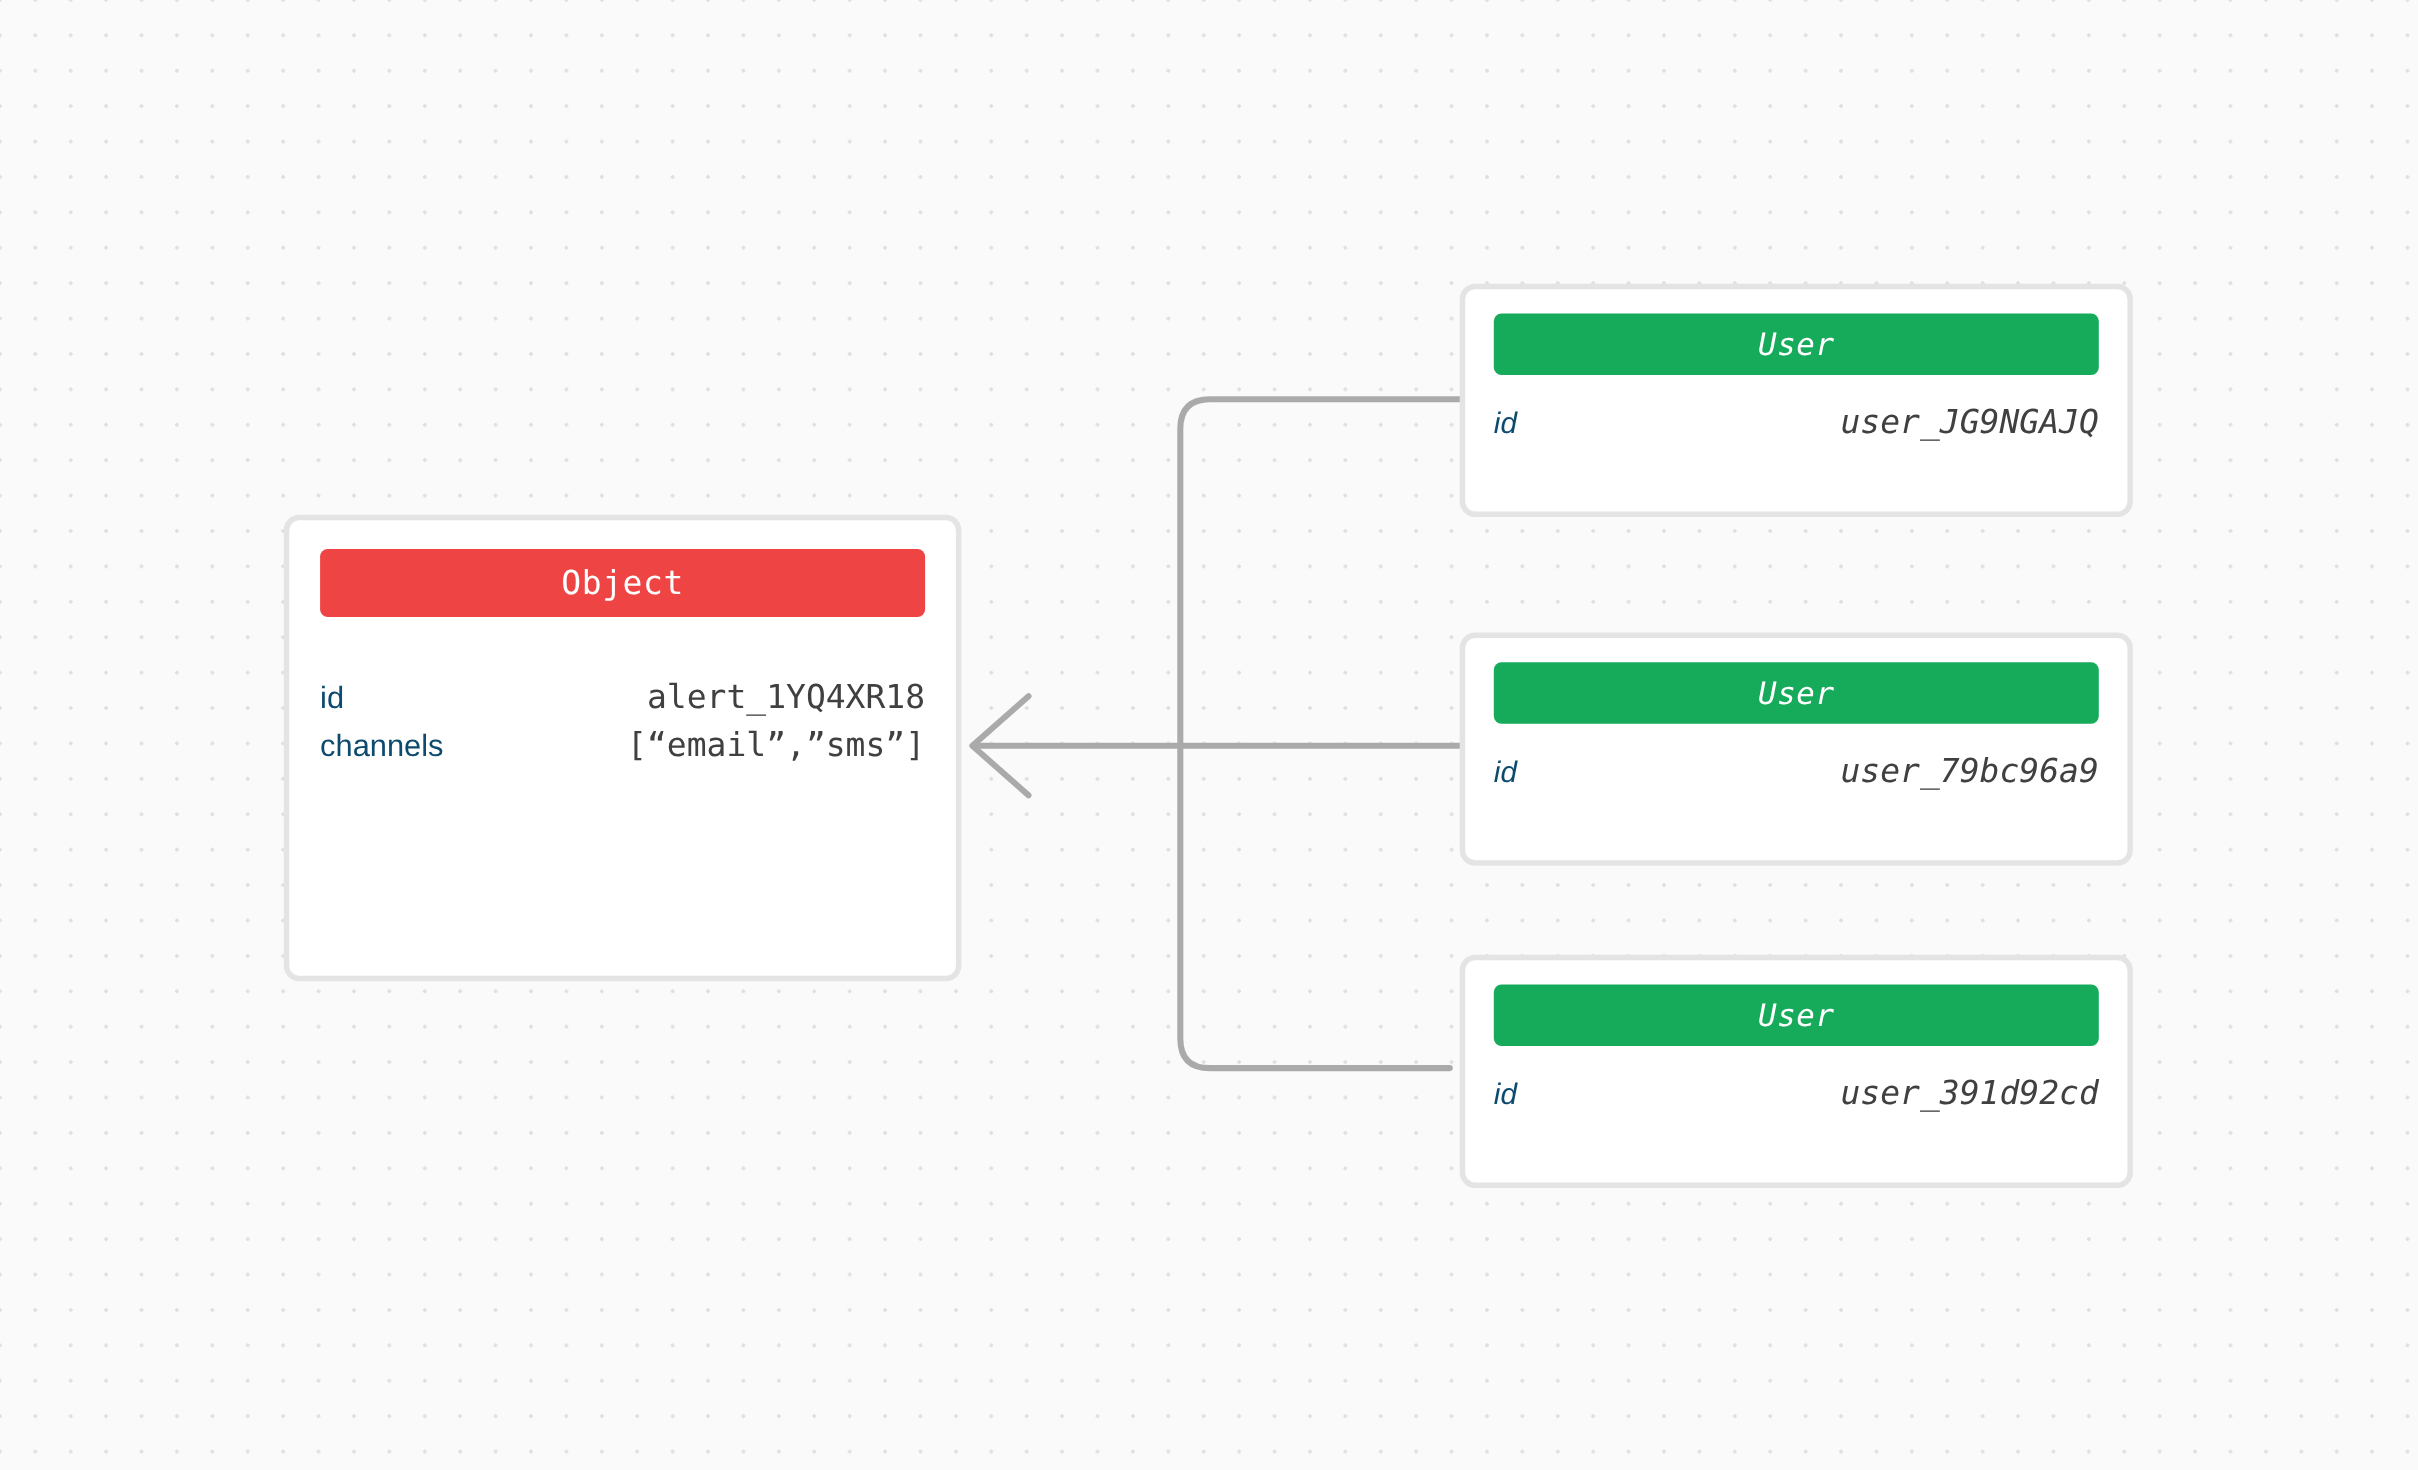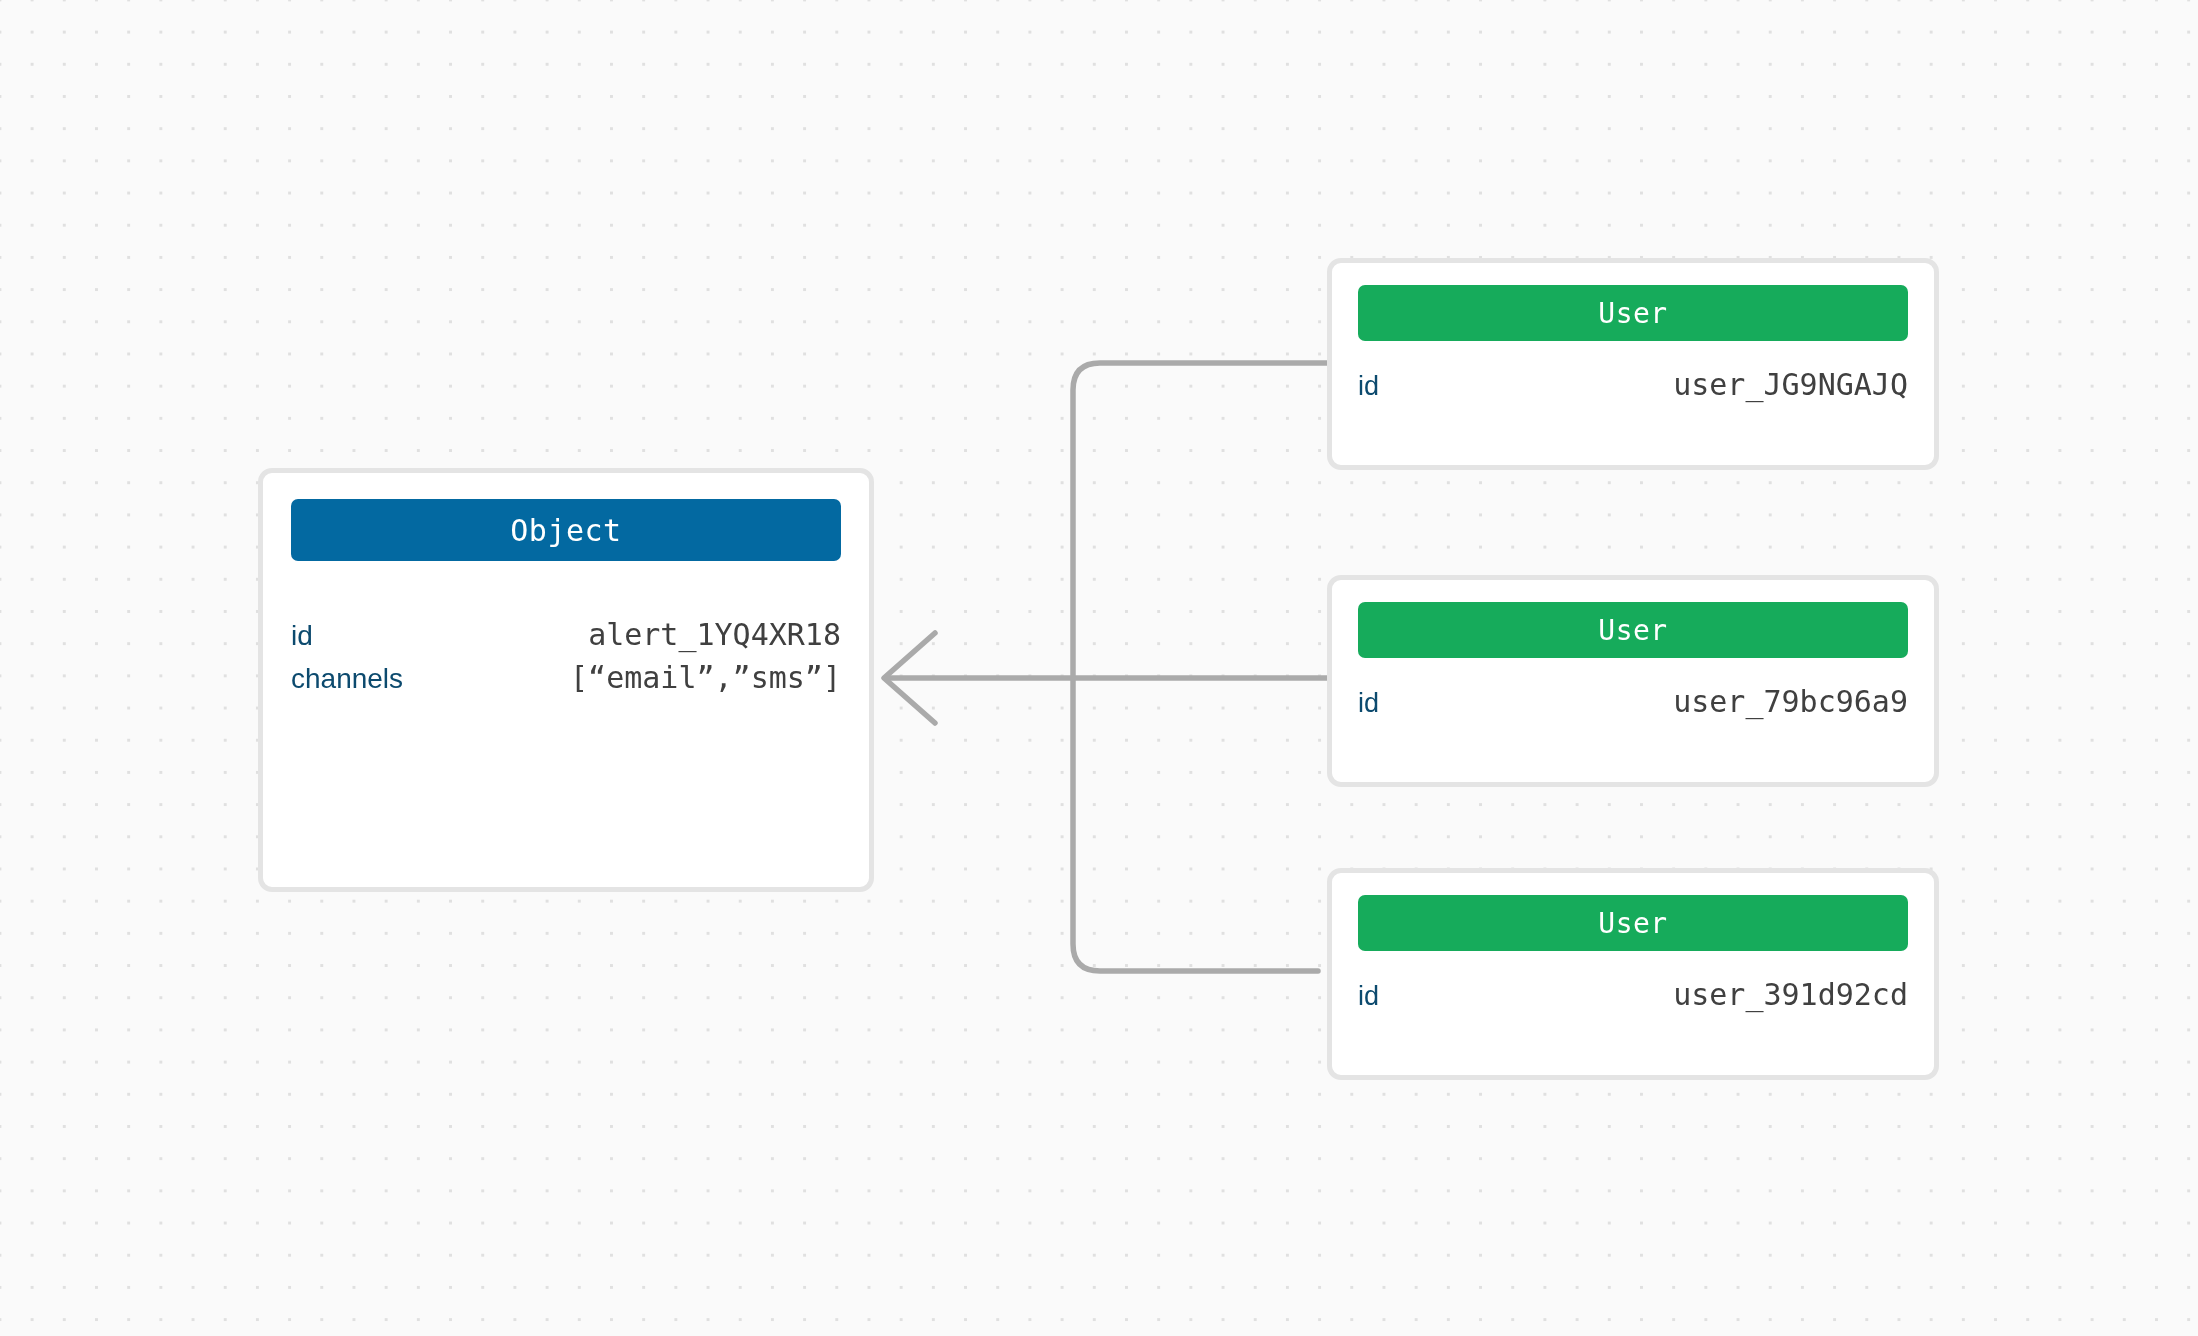--- a/index.html
+++ b/index.html
@@ -81,36 +81,37 @@
 
   
   #object-node {
     left: 258px;
     top: 468px;
     width: 616px;
     height: 424px;
     padding: 26px 28px;
   }
   #object-node .node-header {
-    background: #0369a1;
+    background: #ef4444;
     height: 62px;
     font-size: 30px;
     margin-bottom: 28px;
   }
   #object-node .row-key { font-size: 28px; }
   #object-node .row-val { font-size: 30px; }
   #object-node .row { margin-bottom: 0; padding: 4px 0; }
   #object-node .row.spaced { margin-top: 24px; }
 
   
   .user-node {
     left: 1327px;
     width: 612px;
     height: 212px;
     padding: 22px 26px;
+    font-style: italic;
   }
   .user-node .node-header {
     background: #16ab5b;
     height: 56px;
     font-size: 28px;
     margin-bottom: 26px;
   }
   .user-node .row-key { font-size: 27px; }
   .user-node .row-val { font-size: 30px; }
 

